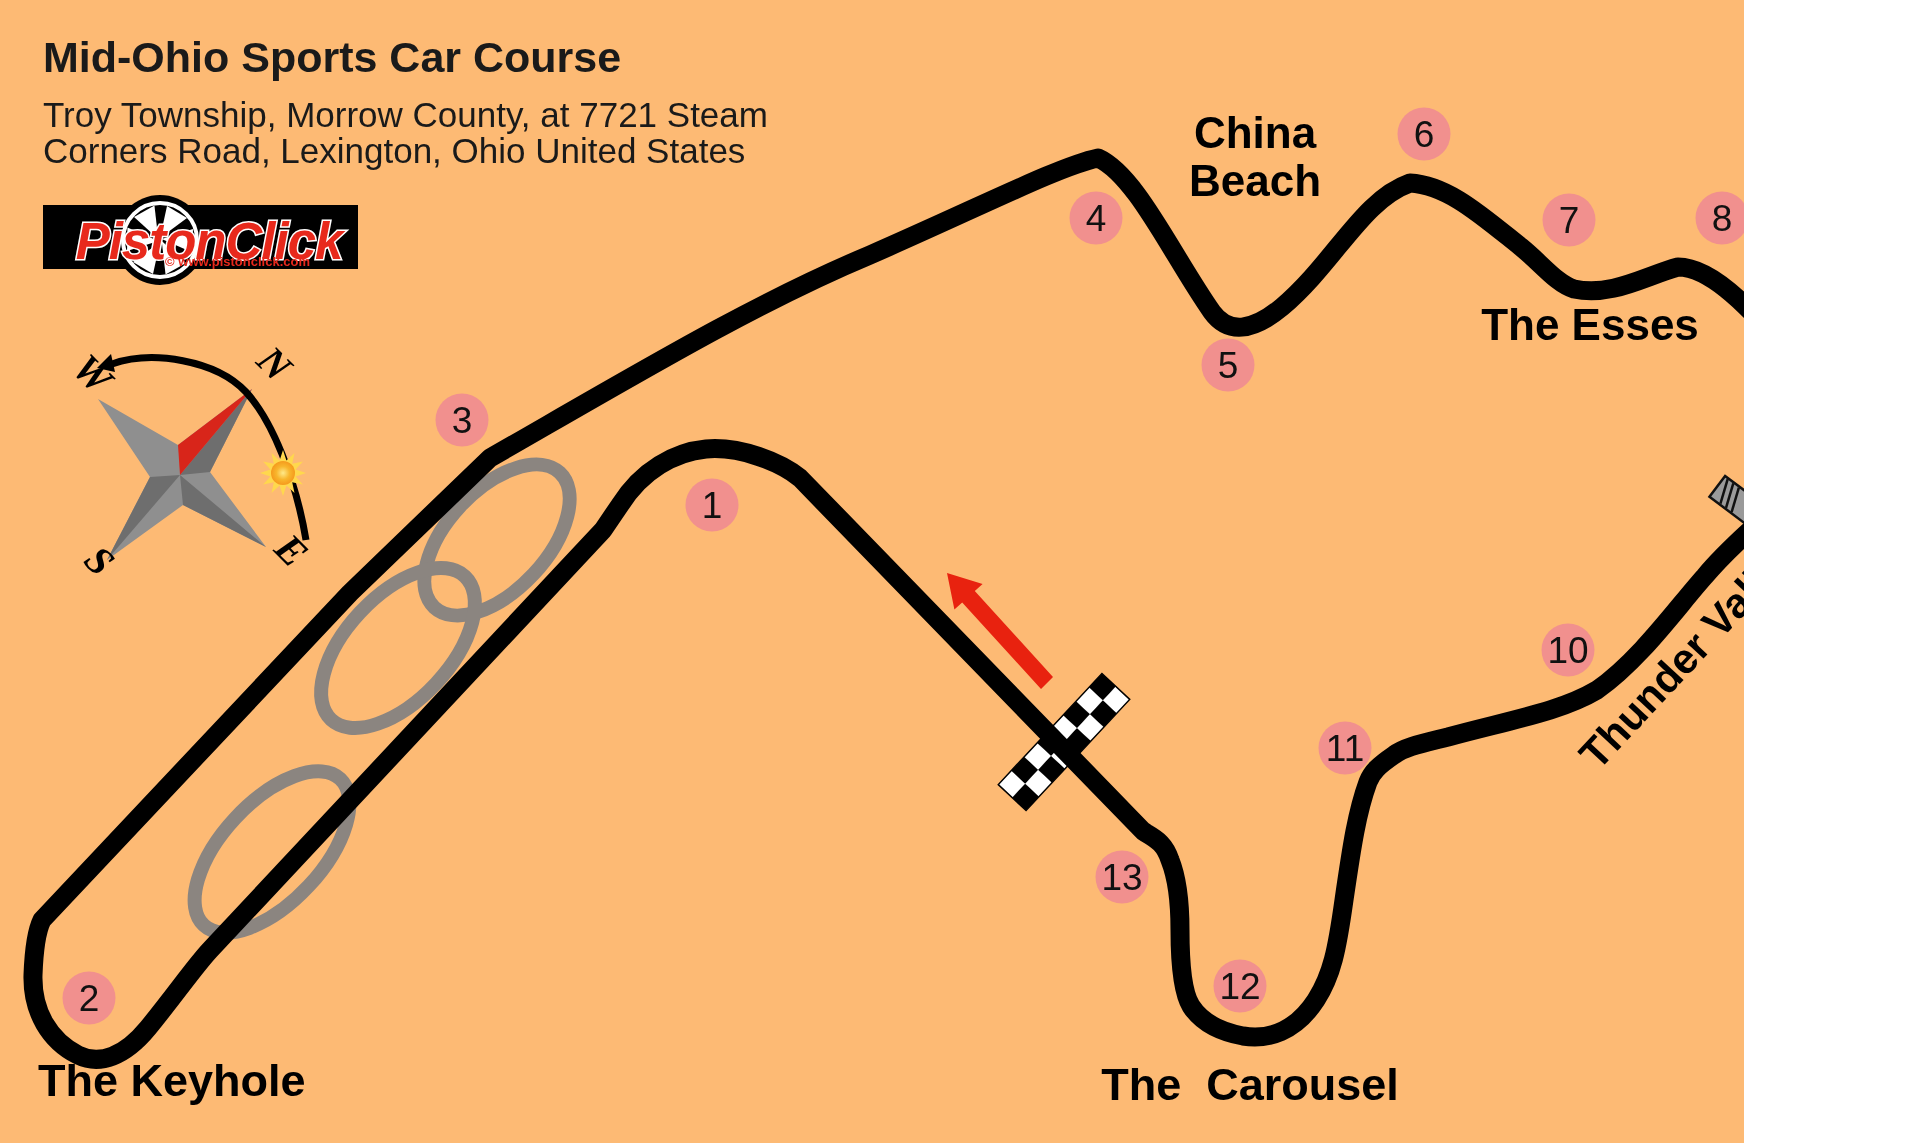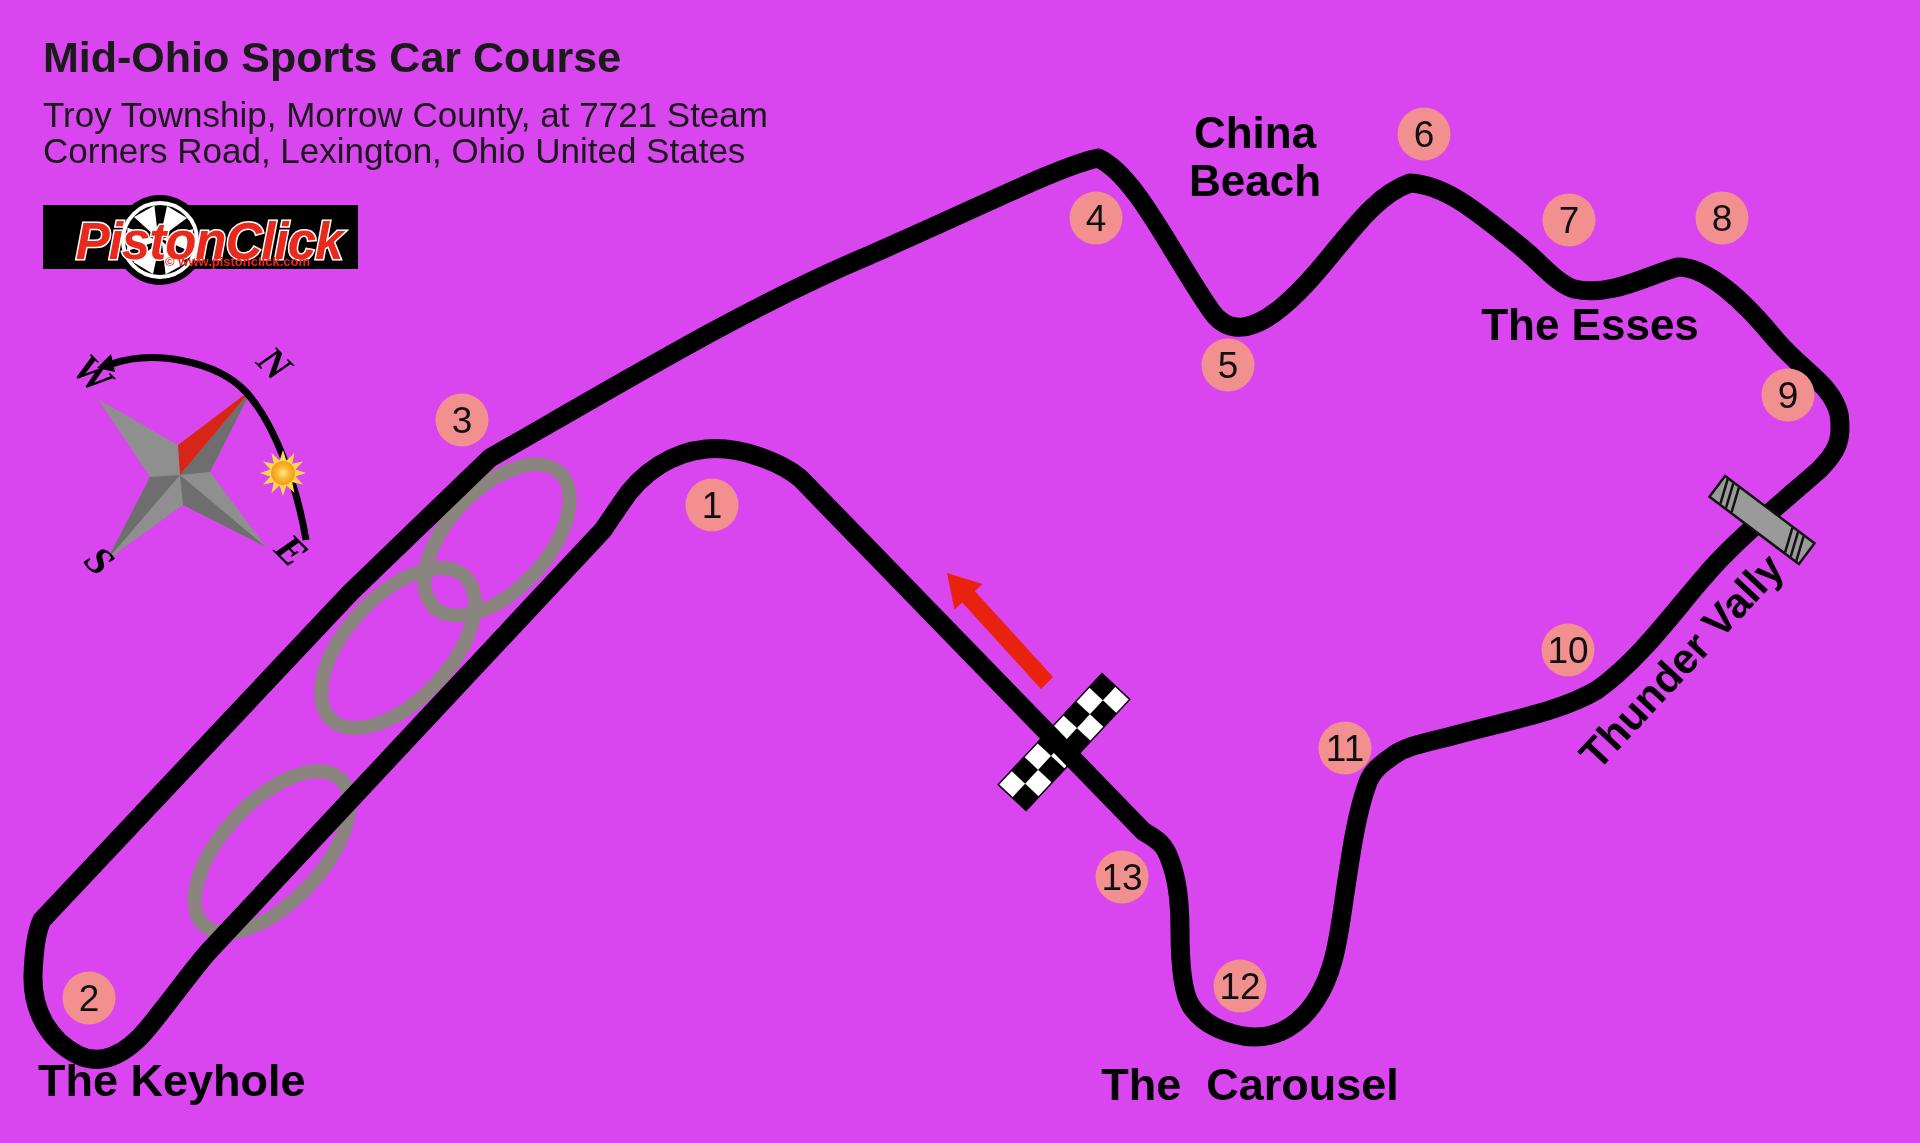--- a/index.html
+++ b/index.html
@@ -1,16 +1,16 @@
 <!DOCTYPE html>
 <html><head>
 <meta charset="utf-8">
 <style>
   html,body{margin:0;padding:0;background:#fff;}
-  .stage{width:1920px;height:1143px;position:relative;background:#d946ef;overflow:hidden;}
+  .stage{width:1744px;height:1143px;position:relative;background:#fdba74;overflow:hidden;}
   svg{display:block;}
   text{font-family:"Liberation Sans",sans-serif;}
   .title{font-size:43px;font-weight:bold;fill:#1a1a1a;}
   .subtitle{font-size:35px;fill:#1a1a1a;}
   .corner-label{font-size:44px;font-weight:bold;fill:#000;}
   .corner-label.mid{text-anchor:middle;}
   .tn{font-size:37px;fill:#111;text-anchor:middle;}
   .compass-letter{font-family:"Liberation Serif",serif;font-style:italic;font-weight:bold;font-size:40px;fill:#000;text-anchor:middle;}
   .brand{font-size:51px;font-weight:bold;letter-spacing:-1px;stroke-width:3px;paint-order:stroke;text-anchor:middle;font-style:italic;}
   .credit{font-size:13px;text-anchor:end;font-weight:bold;}

